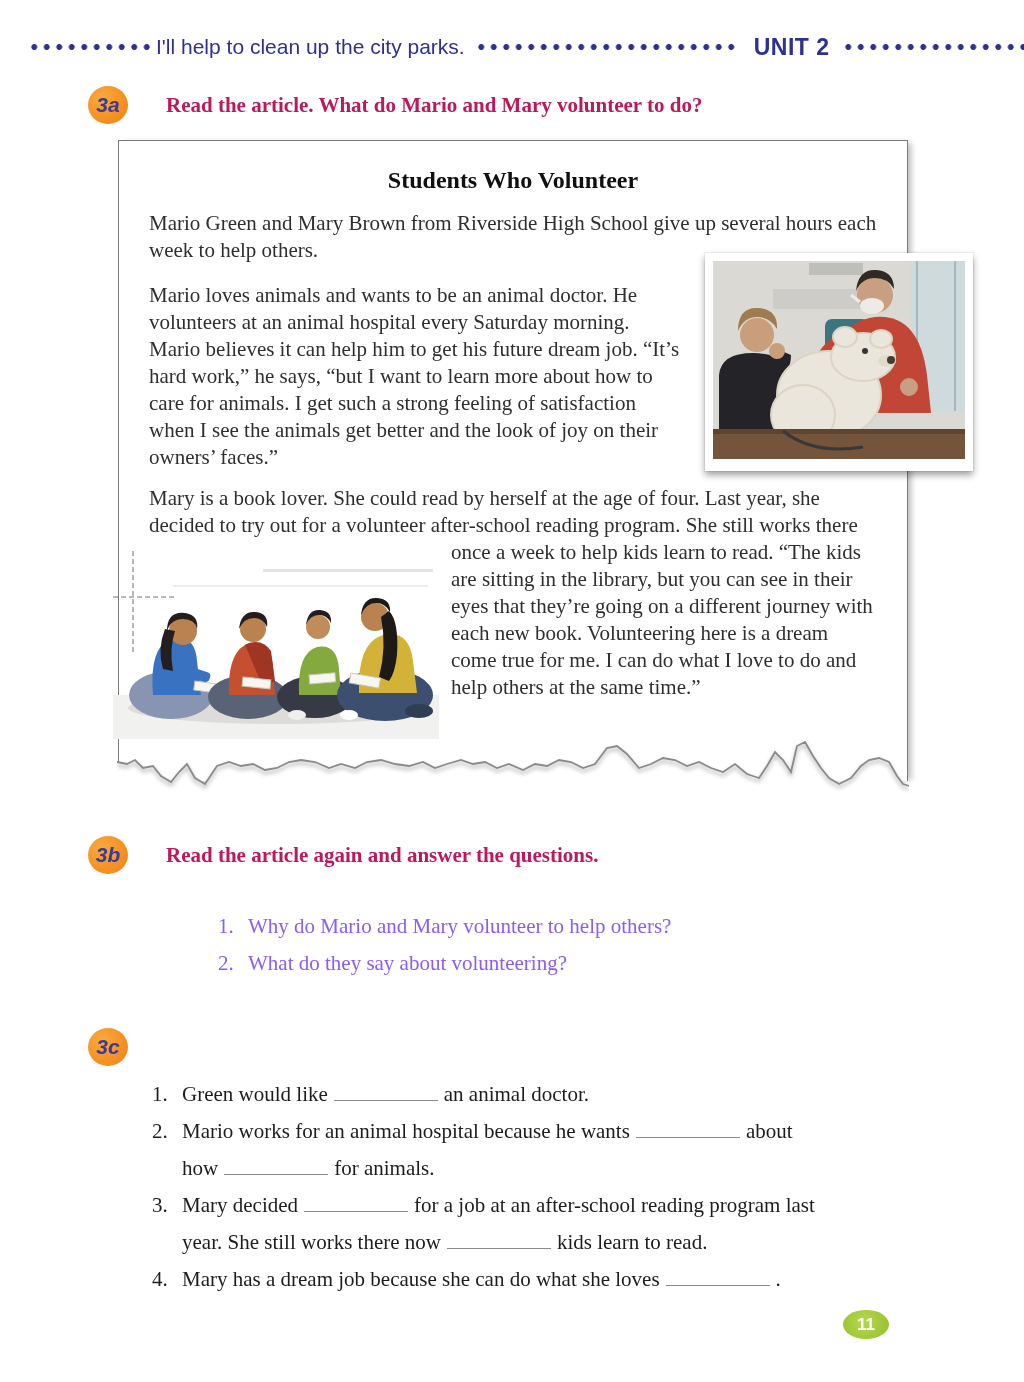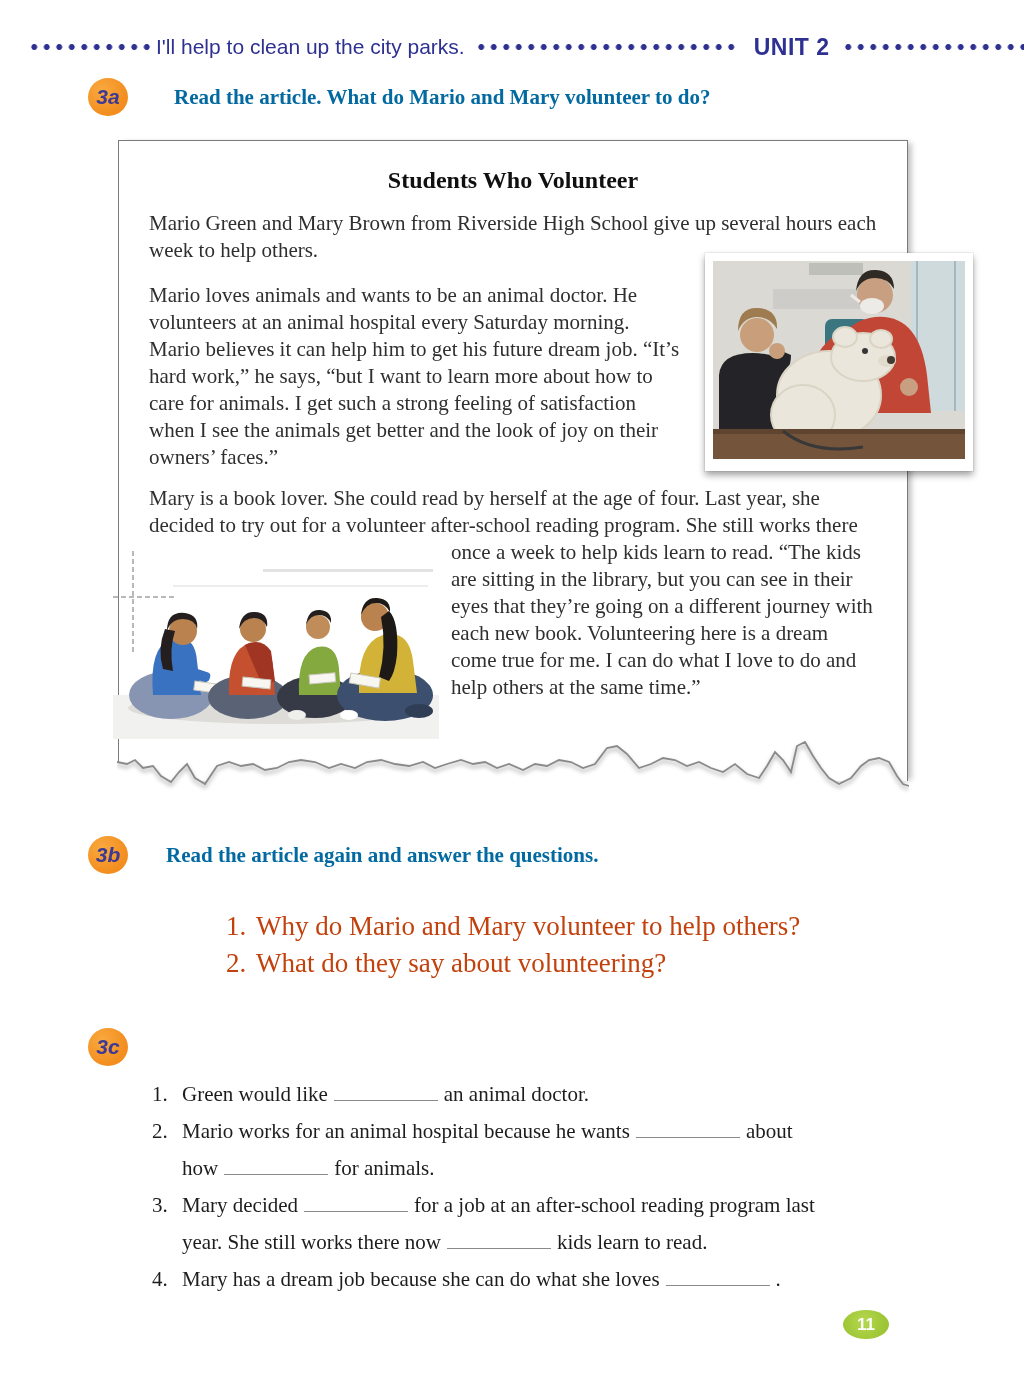--- a/index.html
+++ b/index.html
@@ -19,22 +19,22 @@
     white-space:nowrap;margin:0 6px 0 2px;}
   .unit-label{font-family:"Liberation Sans", sans-serif;font-weight:bold;font-size:23px;
     color:#2e3192;letter-spacing:.5px;white-space:nowrap;margin:0 12px 0 13px;}
   
   .badge{width:40px;height:38px;border-radius:50%;
     background:radial-gradient(circle at 35% 32%, #f9a93f 0%, #f28d1e 70%);
     display:flex;align-items:center;justify-content:center;
     font-family:"Liberation Sans", sans-serif;font-style:italic;font-weight:800;
     font-size:21px;color:#3c3a94;flex:0 0 auto;}
   .section-row{position:absolute;left:88px;display:flex;align-items:flex-start;}
-  .instruction{font-size:21px;font-weight:bold;color:#0369a1;margin-left:38px;padding-top:7px;}
-  #row-3a{top:78px;gap:8px;}
+  .instruction{font-size:21px;font-weight:bold;color:#be185d;margin-left:38px;padding-top:7px;}
+  #row-3a{top:86px;}
   #row-3b{top:836px;}
   #row-3c{top:1028px;flex-direction:column;}
   
   .article-box{position:absolute;left:118px;top:140px;width:788px;height:640px;
     border:1.6px solid #7a7a7a;border-bottom:none;background:#fff;
     box-shadow:5px 1px 6px -2px rgba(0,0,0,.28);}
   .article-inner{padding:16px 30px 0 30px;font-size:21px;line-height:27px;color:#2f2f2f;font-family:Liberation Serif, serif;}
   .article-title{text-align:center;font-size:24px;font-weight:bold;color:#101010;margin:10px 0 16px 0;}
   .para{margin:0 0 14px 0;}
   .para-mario{width:535px;margin-top:18px;}
@@ -43,21 +43,21 @@
     box-shadow:0 4px 7px rgba(0,0,0,.38), 0 0 0 1px rgba(0,0,0,.05);}
   .photo-vet svg{display:block;width:252px;height:198px;}
   .photo-kids{float:left;width:326px;height:194px;margin:6px 12px 2px -36px;}
   .photo-kids svg{display:block;width:326px;height:194px;}
   .para-mary::after{content:"";display:block;clear:both;}
   
   .torn{position:absolute;left:-2px;bottom:-25px;width:792px;height:80px;pointer-events:none;}
   .torn svg{display:block;width:792px;height:80px;}
   .torn .jag-stroke{filter:drop-shadow(0 3px 2px rgba(40,40,40,.45));}
   
-  .question-list{position:absolute;left:226px;top:908px;font-size:27px;color:#c2410c;line-height:37px;}
+  .question-list{position:absolute;left:218px;top:908px;font-size:21px;color:#8b5cf6;line-height:37px;}
   .q-num{display:inline-block;width:30px;}
   
   .exercise{position:absolute;left:152px;top:1076px;width:848px;font-size:21px;color:#1d1d1d;line-height:37px;}
   .ex-item{display:flex;}
   .ex-num{flex:0 0 30px;}
   .ex-text{flex:1;}
   .blank{display:inline-block;width:104px;height:15px;margin:0 6px;
     border-bottom:1.6px solid #8a8a8a;vertical-align:baseline;}
   
   .page-num{position:absolute;left:843px;top:1310px;width:46px;height:29px;border-radius:50%;

